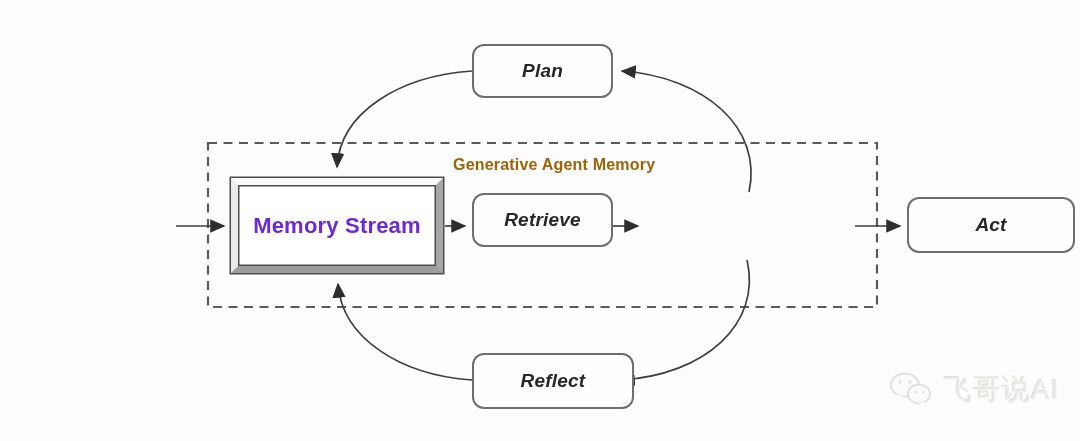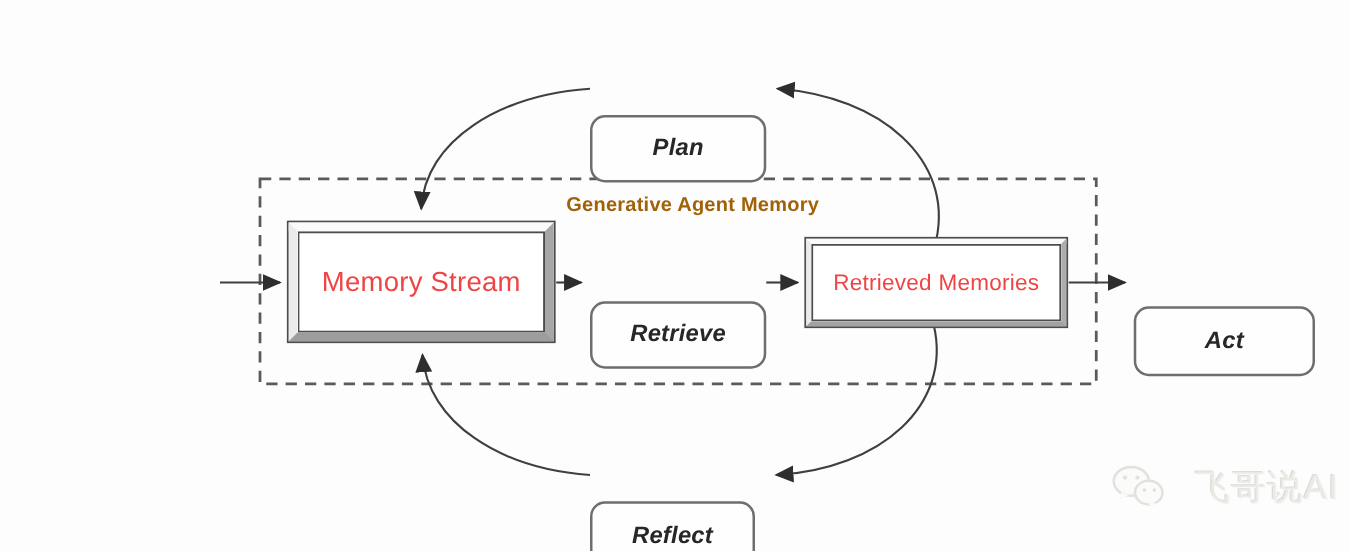--- a/index.html
+++ b/index.html
@@ -24,27 +24,26 @@
     border: 2px solid #6e6e6e;
     border-radius: 12px;
     display: flex;
     align-items: center;
     justify-content: center;
     font-style: italic;
     font-weight: 600;
     font-size: 19px;
     color: #272727;
     letter-spacing: 0.2px;
-    margin-top: 48px;
   }
   .node-perceive { left: 35px;  top: 198px; width: 141px; height: 55px; }
   .node-plan     { left: 472px; top: 44px;  width: 141px; height: 54px; }
   .node-retrieve { left: 472px; top: 193px; width: 141px; height: 54px; }
-  .node-reflect  { left: 472px; top: 353px; width: 132px; height: 56px; }
-  .node-act      { left: 907px; top: 197px; width: 145px; height: 56px; }
+  .node-reflect  { left: 472px; top: 353px; width: 162px; height: 56px; }
+  .node-act      { left: 907px; top: 197px; width: 168px; height: 56px; }
 
   
   .frame {
     position: absolute;
     box-sizing: border-box;
     background: #ffffff;
     box-shadow: 0 0 0 1.5px #4c4c4c, inset 0 0 0 1.5px #4c4c4c;
     display: flex;
     align-items: center;
     justify-content: center;
@@ -53,22 +52,22 @@
     left: 231px; top: 178px; width: 212px; height: 95px;
     border: 7px solid;
     border-color: #fafafa #a6a6a6 #9d9d9d #ebebeb;
   }
   .frame-thin {
     left: 645px; top: 191px; width: 208px; height: 70px;
     border: 4px solid;
     border-color: #fafafa #adadad #a2a2a2 #ebebeb;
   }
   .frame-label {
-    font-weight: 400;
-    color: #ef4444;
+    font-weight: 700;
+    color: #6d28d9;
     letter-spacing: 0.2px;
     white-space: nowrap;
   }
   .frame-label-lg { font-size: 22px; }
   .frame-label-md { font-size: 18px; }
 
   .dashed-label {
     position: absolute;
     left: 453px; top: 156px;
     font-size: 16px;
@@ -76,21 +75,21 @@
     color: #a16207;
     letter-spacing: 0.2px;
     white-space: nowrap;
   }
 
   .watermark {
     position: absolute;
     left: 886px; top: 370px;
     display: flex;
     align-items: center;
-    gap: 20px;
+    gap: 8px;
     opacity: 0.9;
   }
   .watermark-text {
     font-size: 28px;
     font-weight: 400;
     color: #e9e9e5;
     text-shadow: 1px 1px 0 #f9f9f7, -1px -1px 0 #d9d9d4;
     white-space: nowrap;
     letter-spacing: 1px;
   }
@@ -131,23 +130,20 @@
   <div class="node node-reflect">
     <span>Reflect</span>
   </div>
   <div class="node node-act">
     <span>Act</span>
   </div>
 
   <div class="frame frame-thick">
     <span class="frame-label frame-label-lg">Memory Stream</span>
   </div>
-  <div class="frame frame-thin">
-    <span class="frame-label frame-label-md">Retrieved Memories</span>
-  </div>
 
   <div class="watermark">
     <svg width="50" height="40" viewBox="0 0 50 40" xmlns="http://www.w3.org/2000/svg">
       <g fill="#fbfbf9" stroke="#dededa" stroke-width="2">
         <ellipse cx="19" cy="15" rx="14" ry="11.5"></ellipse>
         <path d="M 11 24 L 8 31 L 17 26 Z" stroke="none" fill="#fbfbf9"></path>
         <ellipse cx="33" cy="24" rx="11" ry="9.5"></ellipse>
         <path d="M 38 32 L 41 38 L 32 33 Z" stroke="none" fill="#fbfbf9"></path>
       </g>
       <g fill="#dededa">

